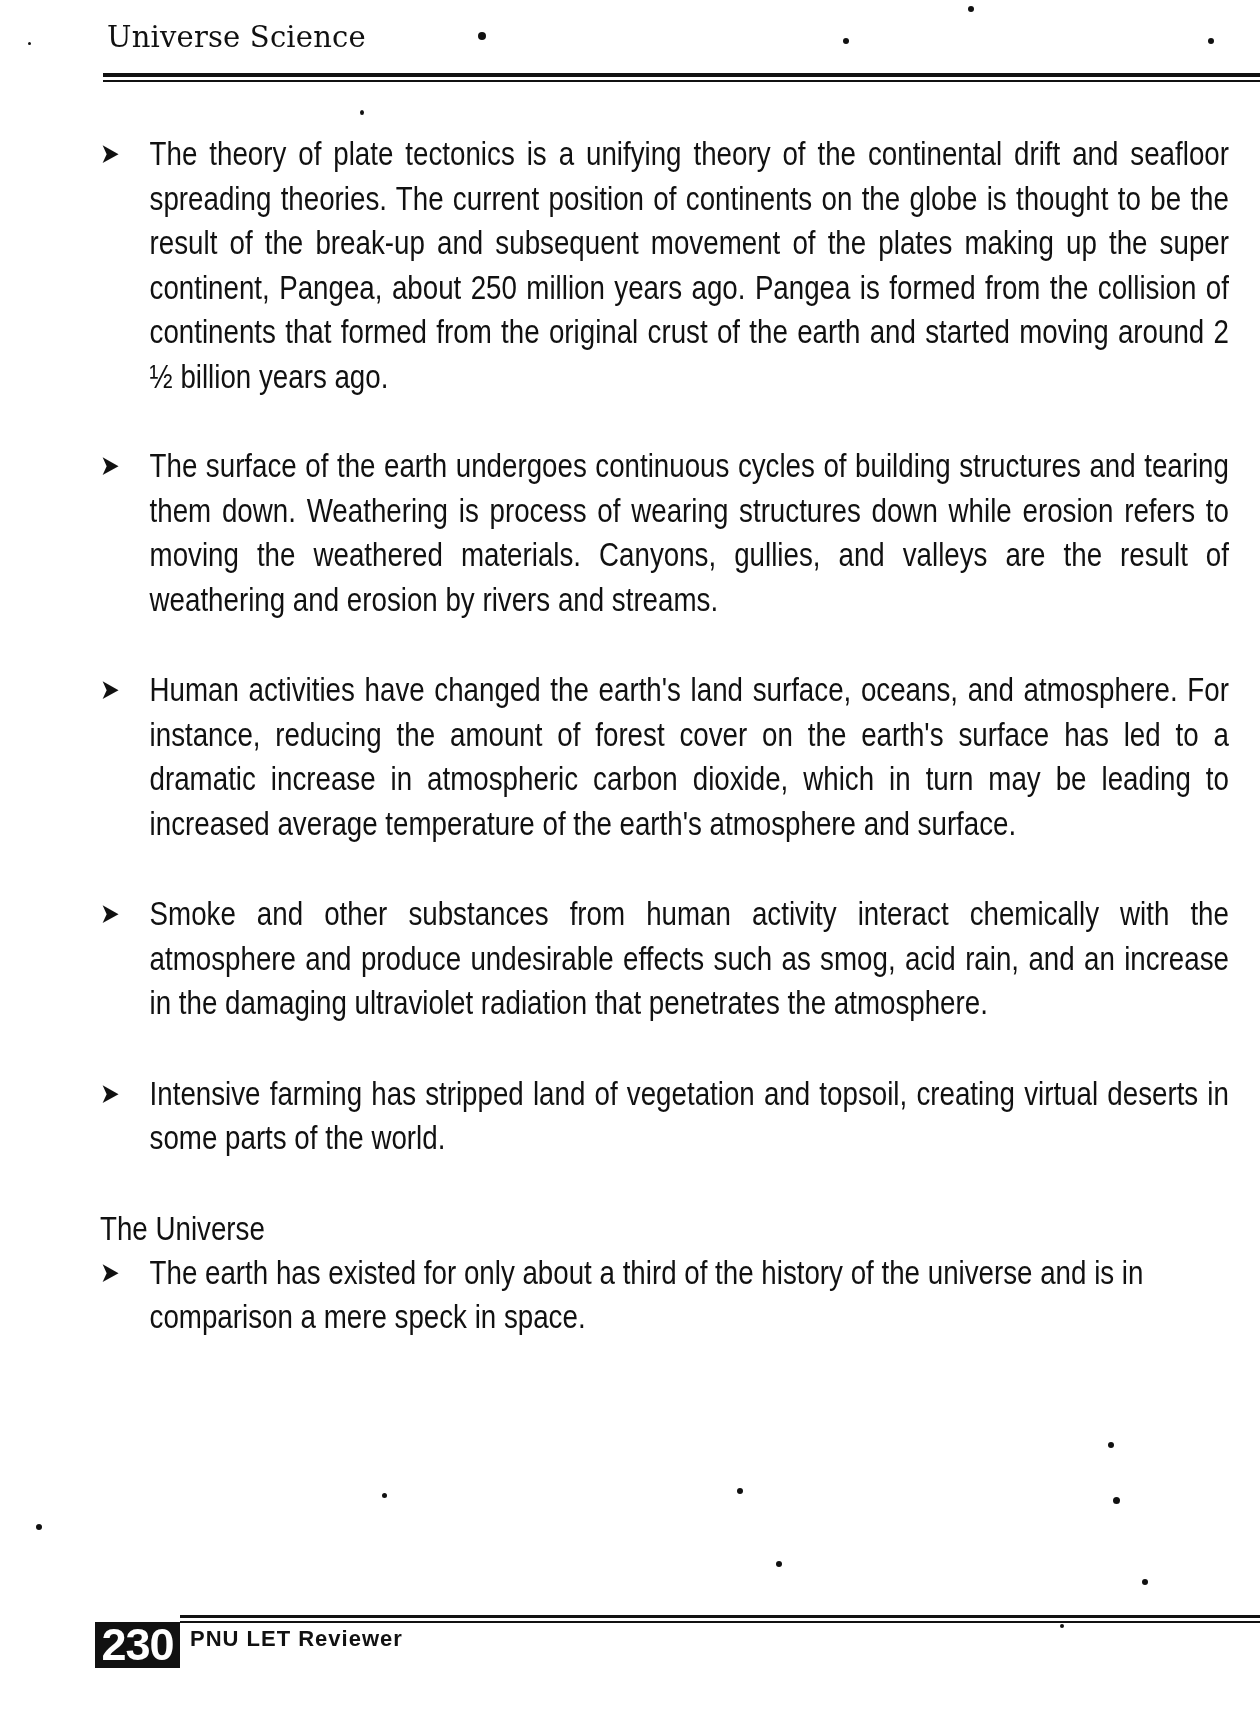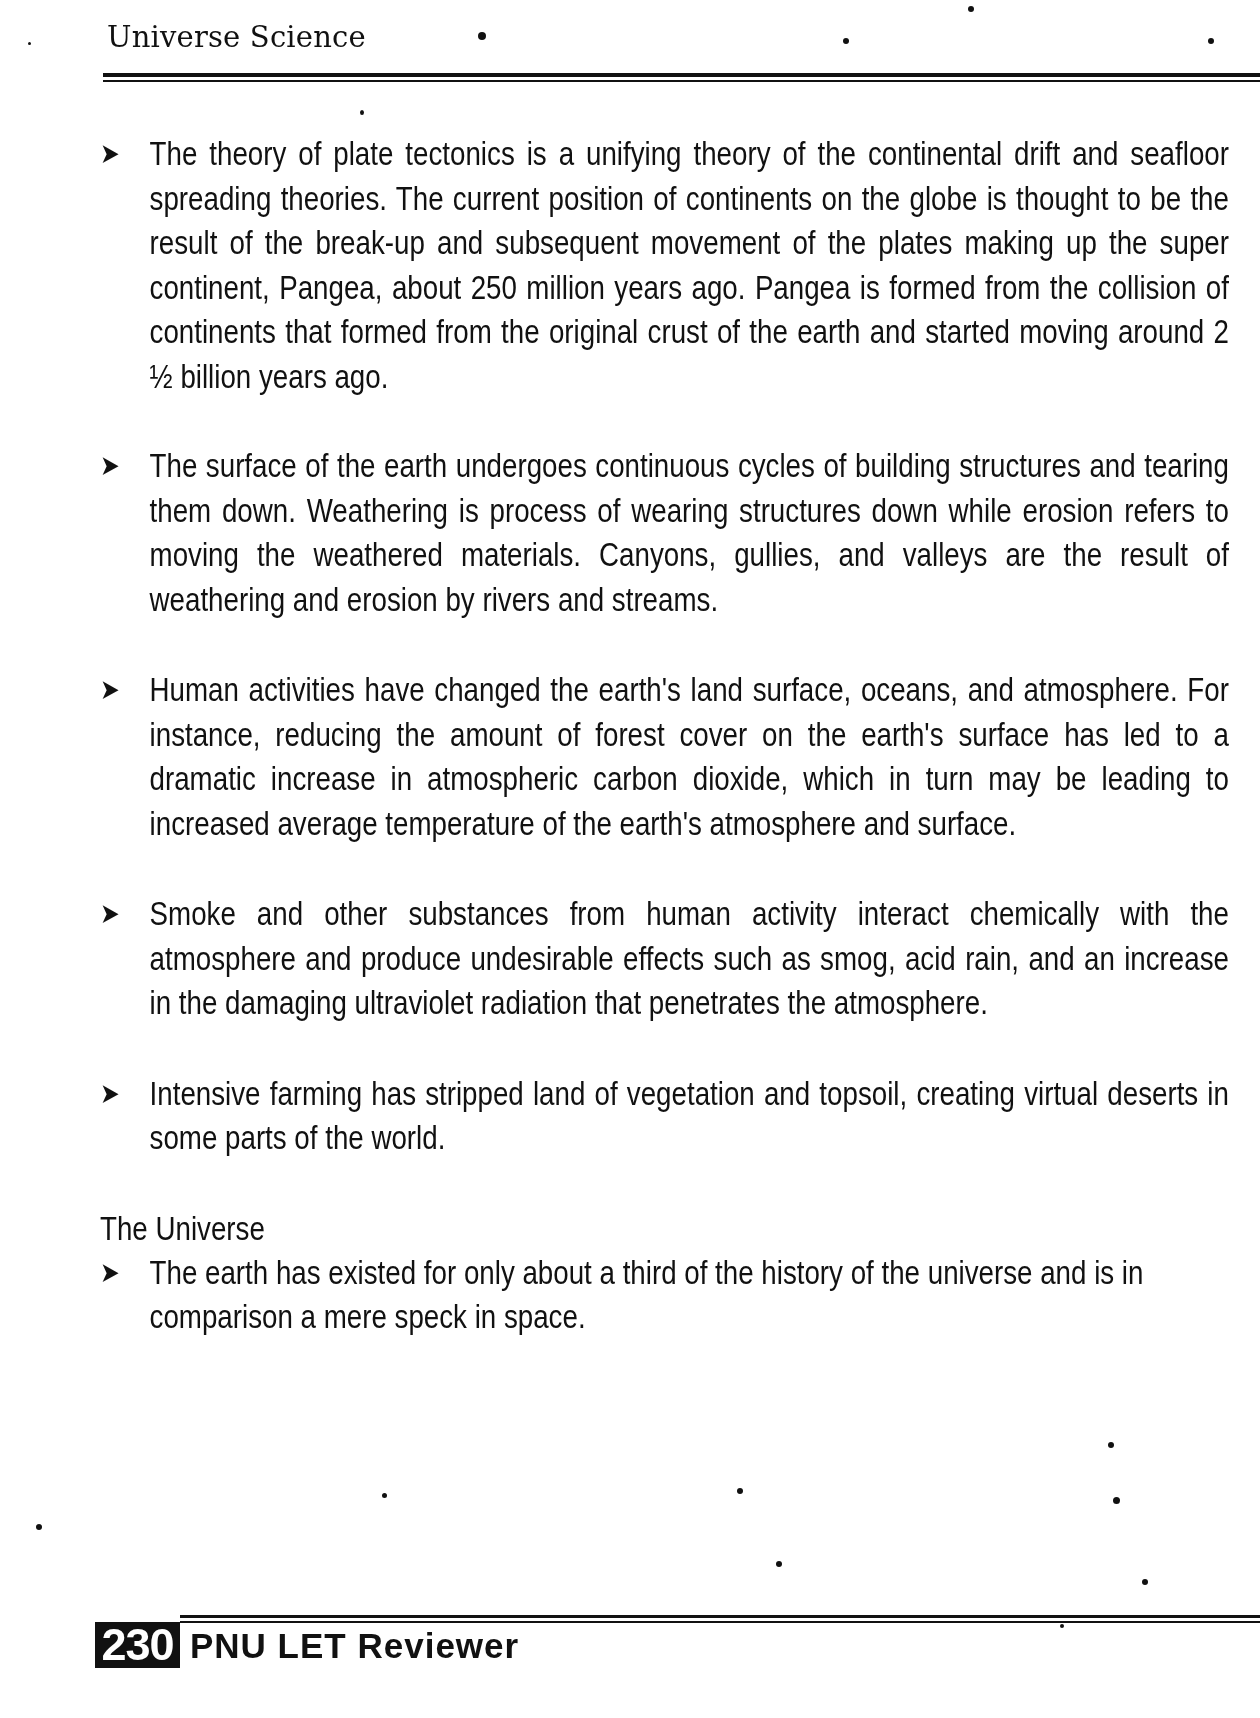--- a/index.html
+++ b/index.html
@@ -107,21 +107,21 @@
       line-height: 46px;
       text-align: center;
       letter-spacing: -1px;
     }
     .book-title {
       position: absolute;
       left: 190px;
       top: 1626px;
       font-family: "Liberation Sans", "DejaVu Sans", sans-serif;
       font-weight: bold;
-      font-size: 35px;
+      font-size: 22px;
       letter-spacing: 1px;
       color: #111;
     }
     .speck {
       position: absolute;
       background: #111;
       border-radius: 50%;
     }
   </style>
 </head>

